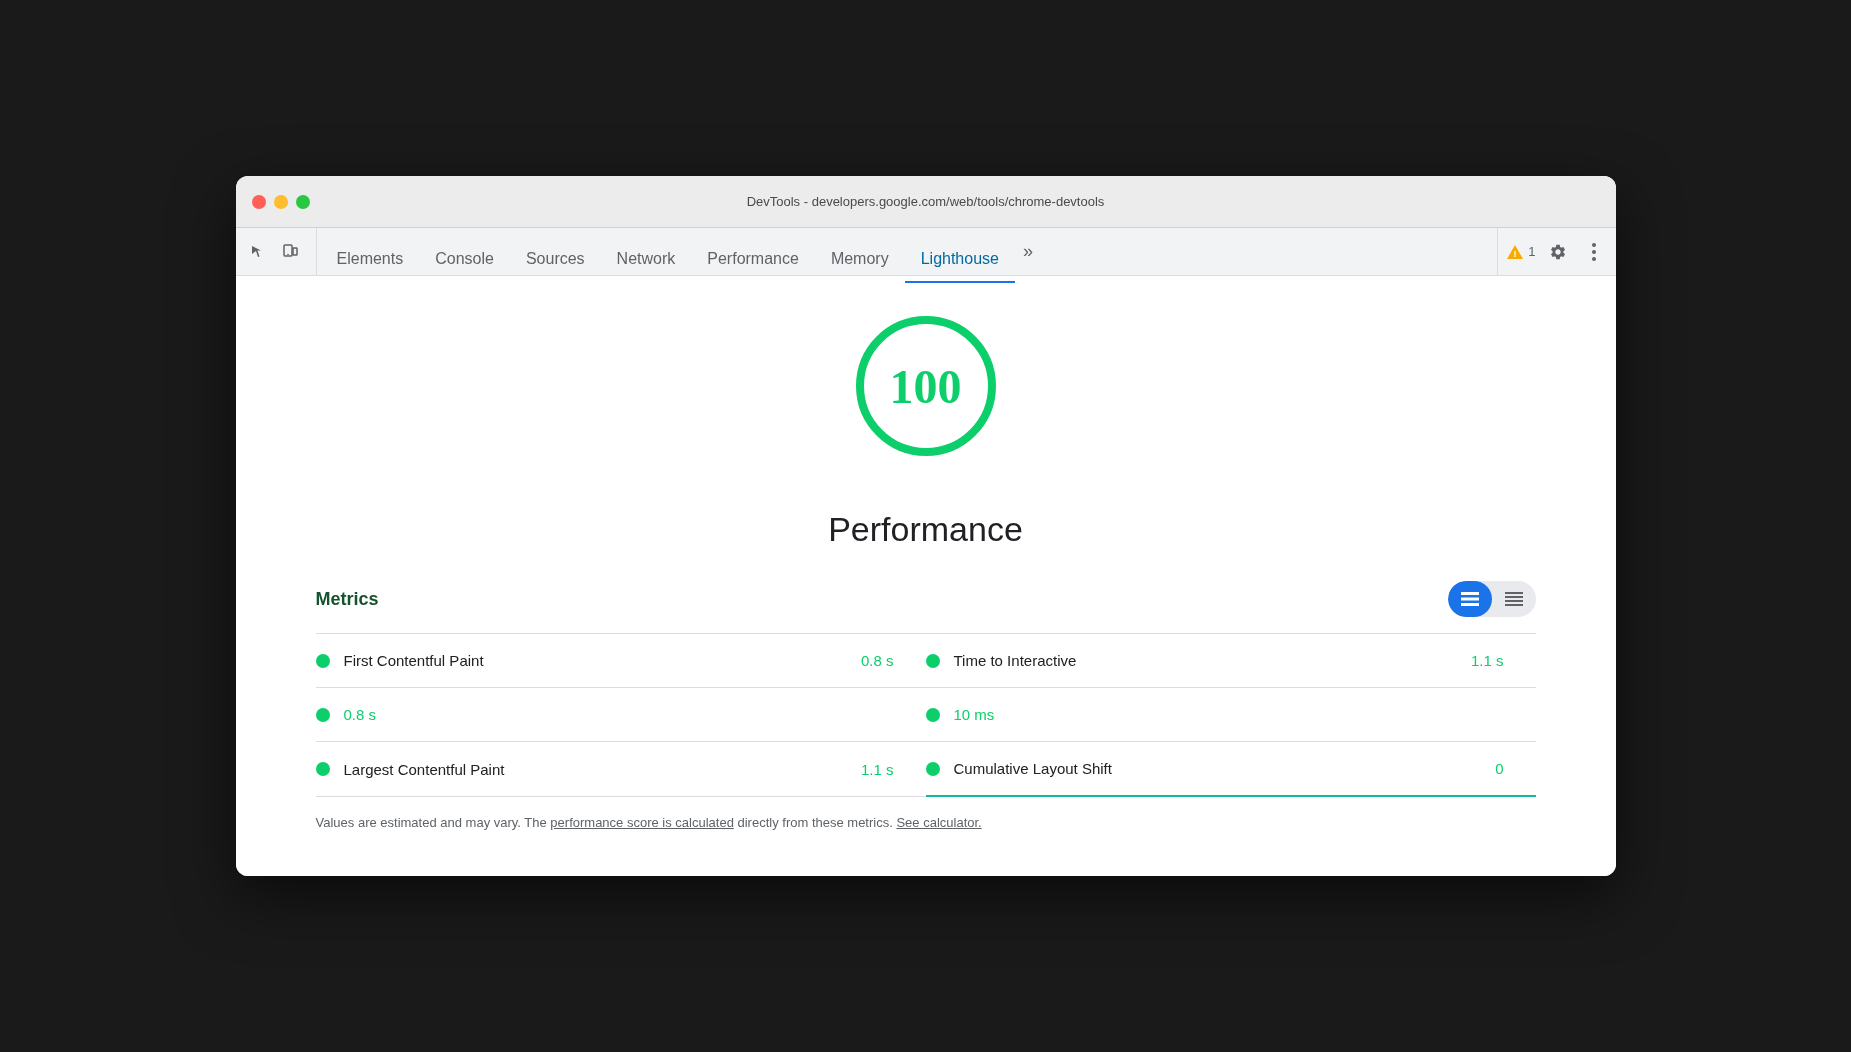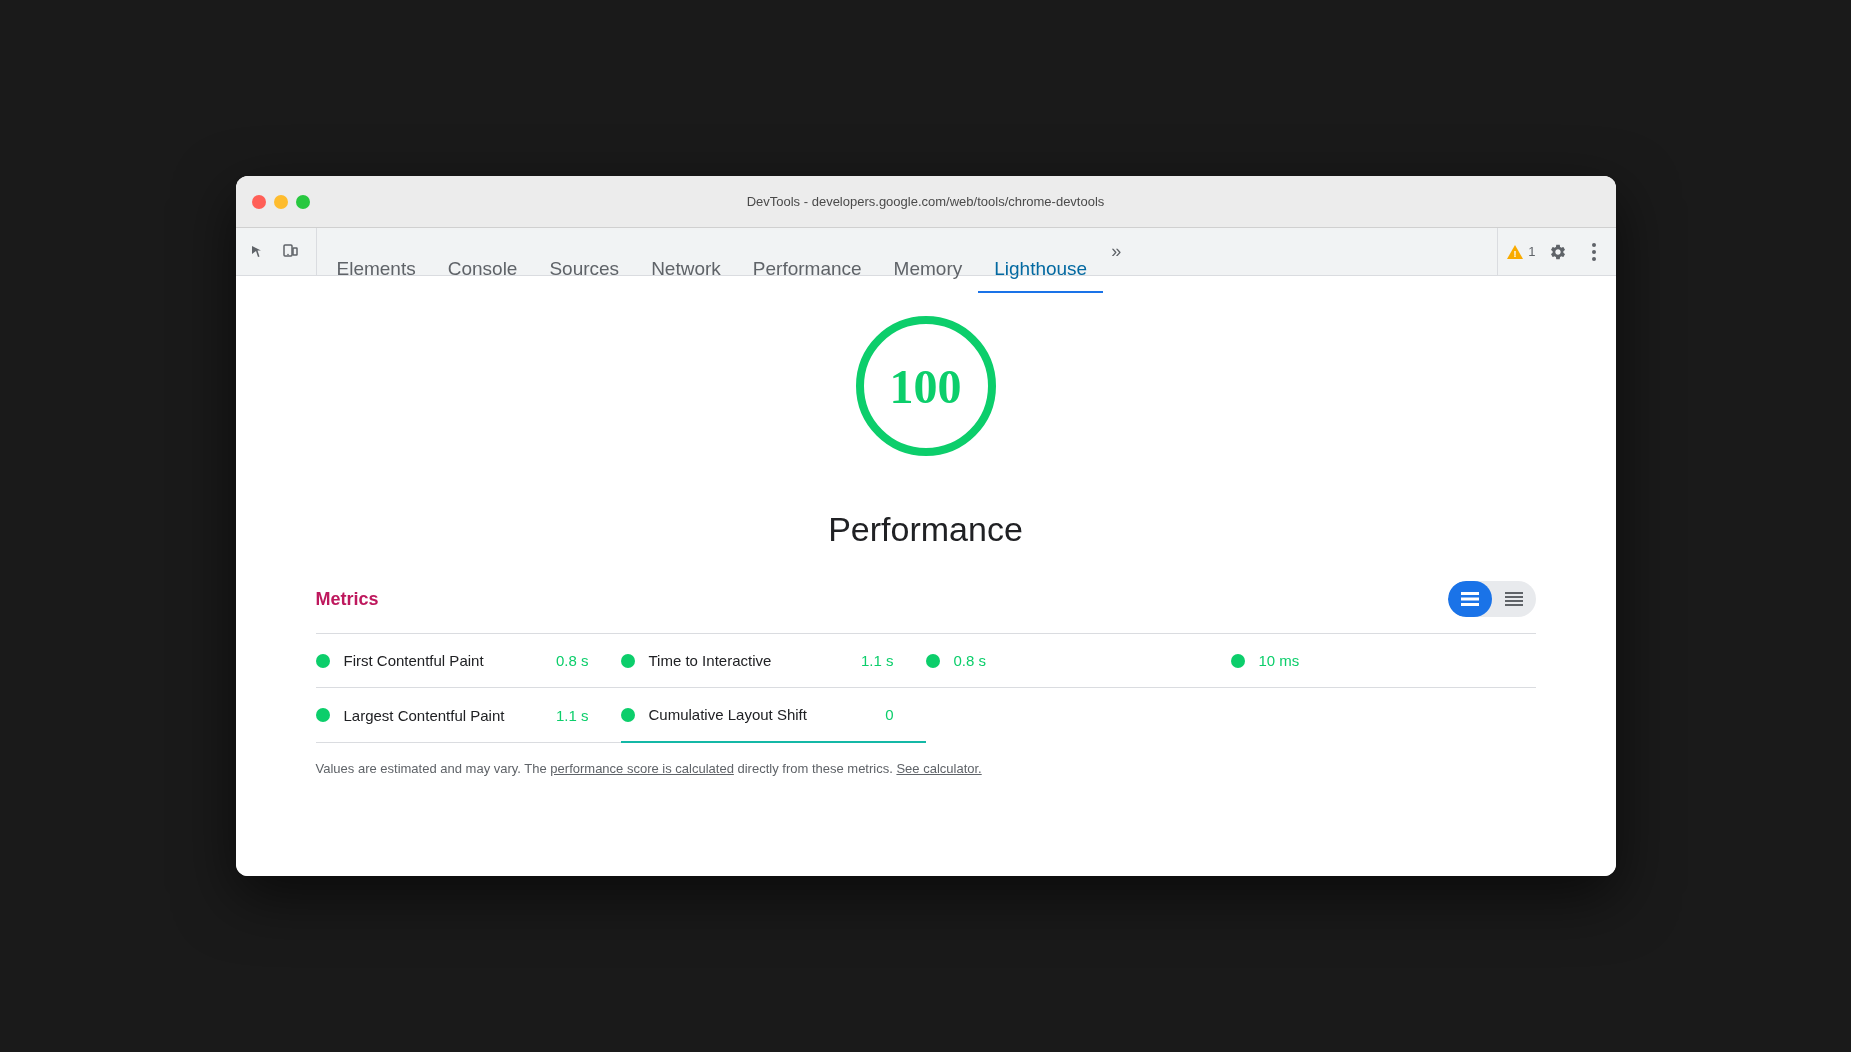--- a/index.html
+++ b/index.html
@@ -94,27 +94,27 @@
     .tabs {
       display: flex;
       align-items: stretch;
       flex: 1;
     }
 
     .tab {
       display: flex;
       align-items: center;
       padding: 4px 16px;
-      font-size: 19px;
+      font-size: 16px;
       color: #5f6368;
       cursor: pointer;
       border-bottom: 2px solid transparent;
       white-space: nowrap;
       position: relative;
-      top: 18px;
+      top: 8px;
     }
 
     .tab.active {
       color: #0369a1;
       border-bottom: 2px solid #1a73e8;
     }
 
     .toolbar-right {
       display: flex;
       align-items: center;
@@ -193,21 +193,21 @@
     .metrics-header {
       display: flex;
       align-items: center;
       justify-content: space-between;
       margin-bottom: 16px;
     }
 
     .metrics-title {
       font-size: 18px;
       font-weight: 700;
-      color: #be185d;
+      color: #14532d;
     }
 
     .view-toggle {
       display: flex;
       background: #e8eaed;
       border-radius: 20px;
       overflow: hidden;
     }
 
     .view-toggle-btn {
@@ -231,21 +231,21 @@
 
     
     .metrics-divider {
       height: 1px;
       background: #dadce0;
       margin-bottom: 0;
     }
 
     .metrics-grid {
       display: grid;
-      grid-template-columns: 1fr 1fr 1fr 1fr;
+      grid-template-columns: 1fr 1fr;
     }
 
     .metric-row {
       display: flex;
       align-items: center;
       padding: 18px 0;
       border-bottom: 1px solid #dadce0;
     }
 
     .metric-row:last-child {

